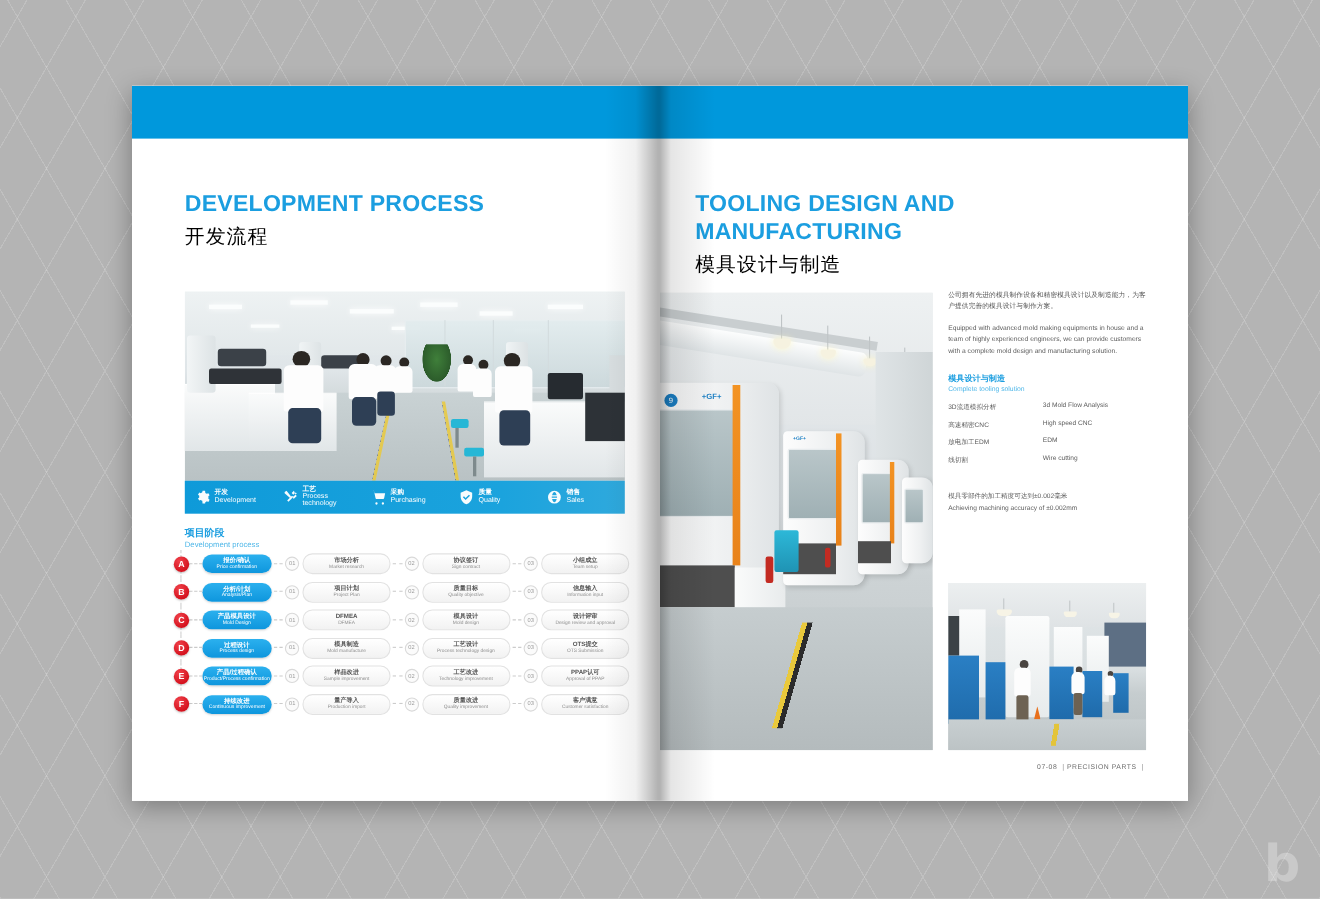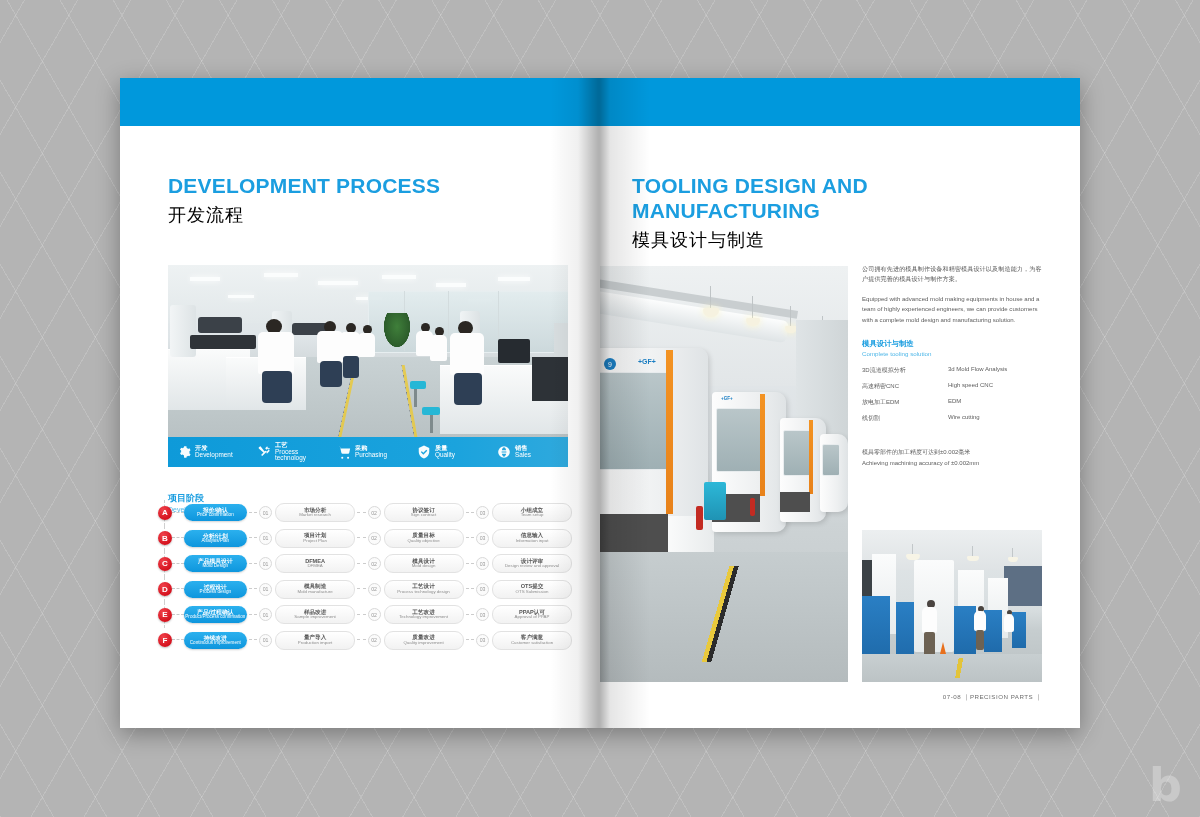--- a/index.html
+++ b/index.html
@@ -65,21 +65,21 @@
     background:linear-gradient(to right,#0e9ad9 0%,#1ba3dd 72%,#2fa9dd 100%);
     display:flex;align-items:center;
   }
   .baritem{flex:1;display:flex;align-items:center;gap:4px;padding-left:9px;color:#fff;}
   .baritem .bi-ic{width:14px;height:14px;flex:0 0 14px;opacity:.97;}
   .baritem .bi-tx{line-height:1.05;}
   .baritem .bi-cn{font-size:6.2px;font-weight:700;}
   .baritem .bi-en{font-size:6.4px;font-weight:400;}
 
   #lp-sub{position:absolute;left:48px;top:400px;}
-  #lp-sub .s-cn{color:#1b9ee0;font-size:9px;font-weight:700;margin-top:14px;}
+  #lp-sub .s-cn{color:#1b9ee0;font-size:9px;font-weight:700;}
   #lp-sub .s-en{color:#4fb7e8;font-size:7px;margin-top:1px;}
 
   #flow{position:absolute;left:32px;top:422px;width:420px;}
   .frow{position:relative;height:25.5px;display:flex;align-items:center;}
   .badge{
     position:absolute;left:6px;width:14px;height:14px;border-radius:50%;
     background:radial-gradient(circle at 35% 28%,#f0404a,#d4111d 72%);
     color:#fff;font-size:8px;font-weight:700;display:flex;align-items:center;justify-content:center;
     box-shadow:0 1px 2px rgba(0,0,0,.25);z-index:3;
   }

